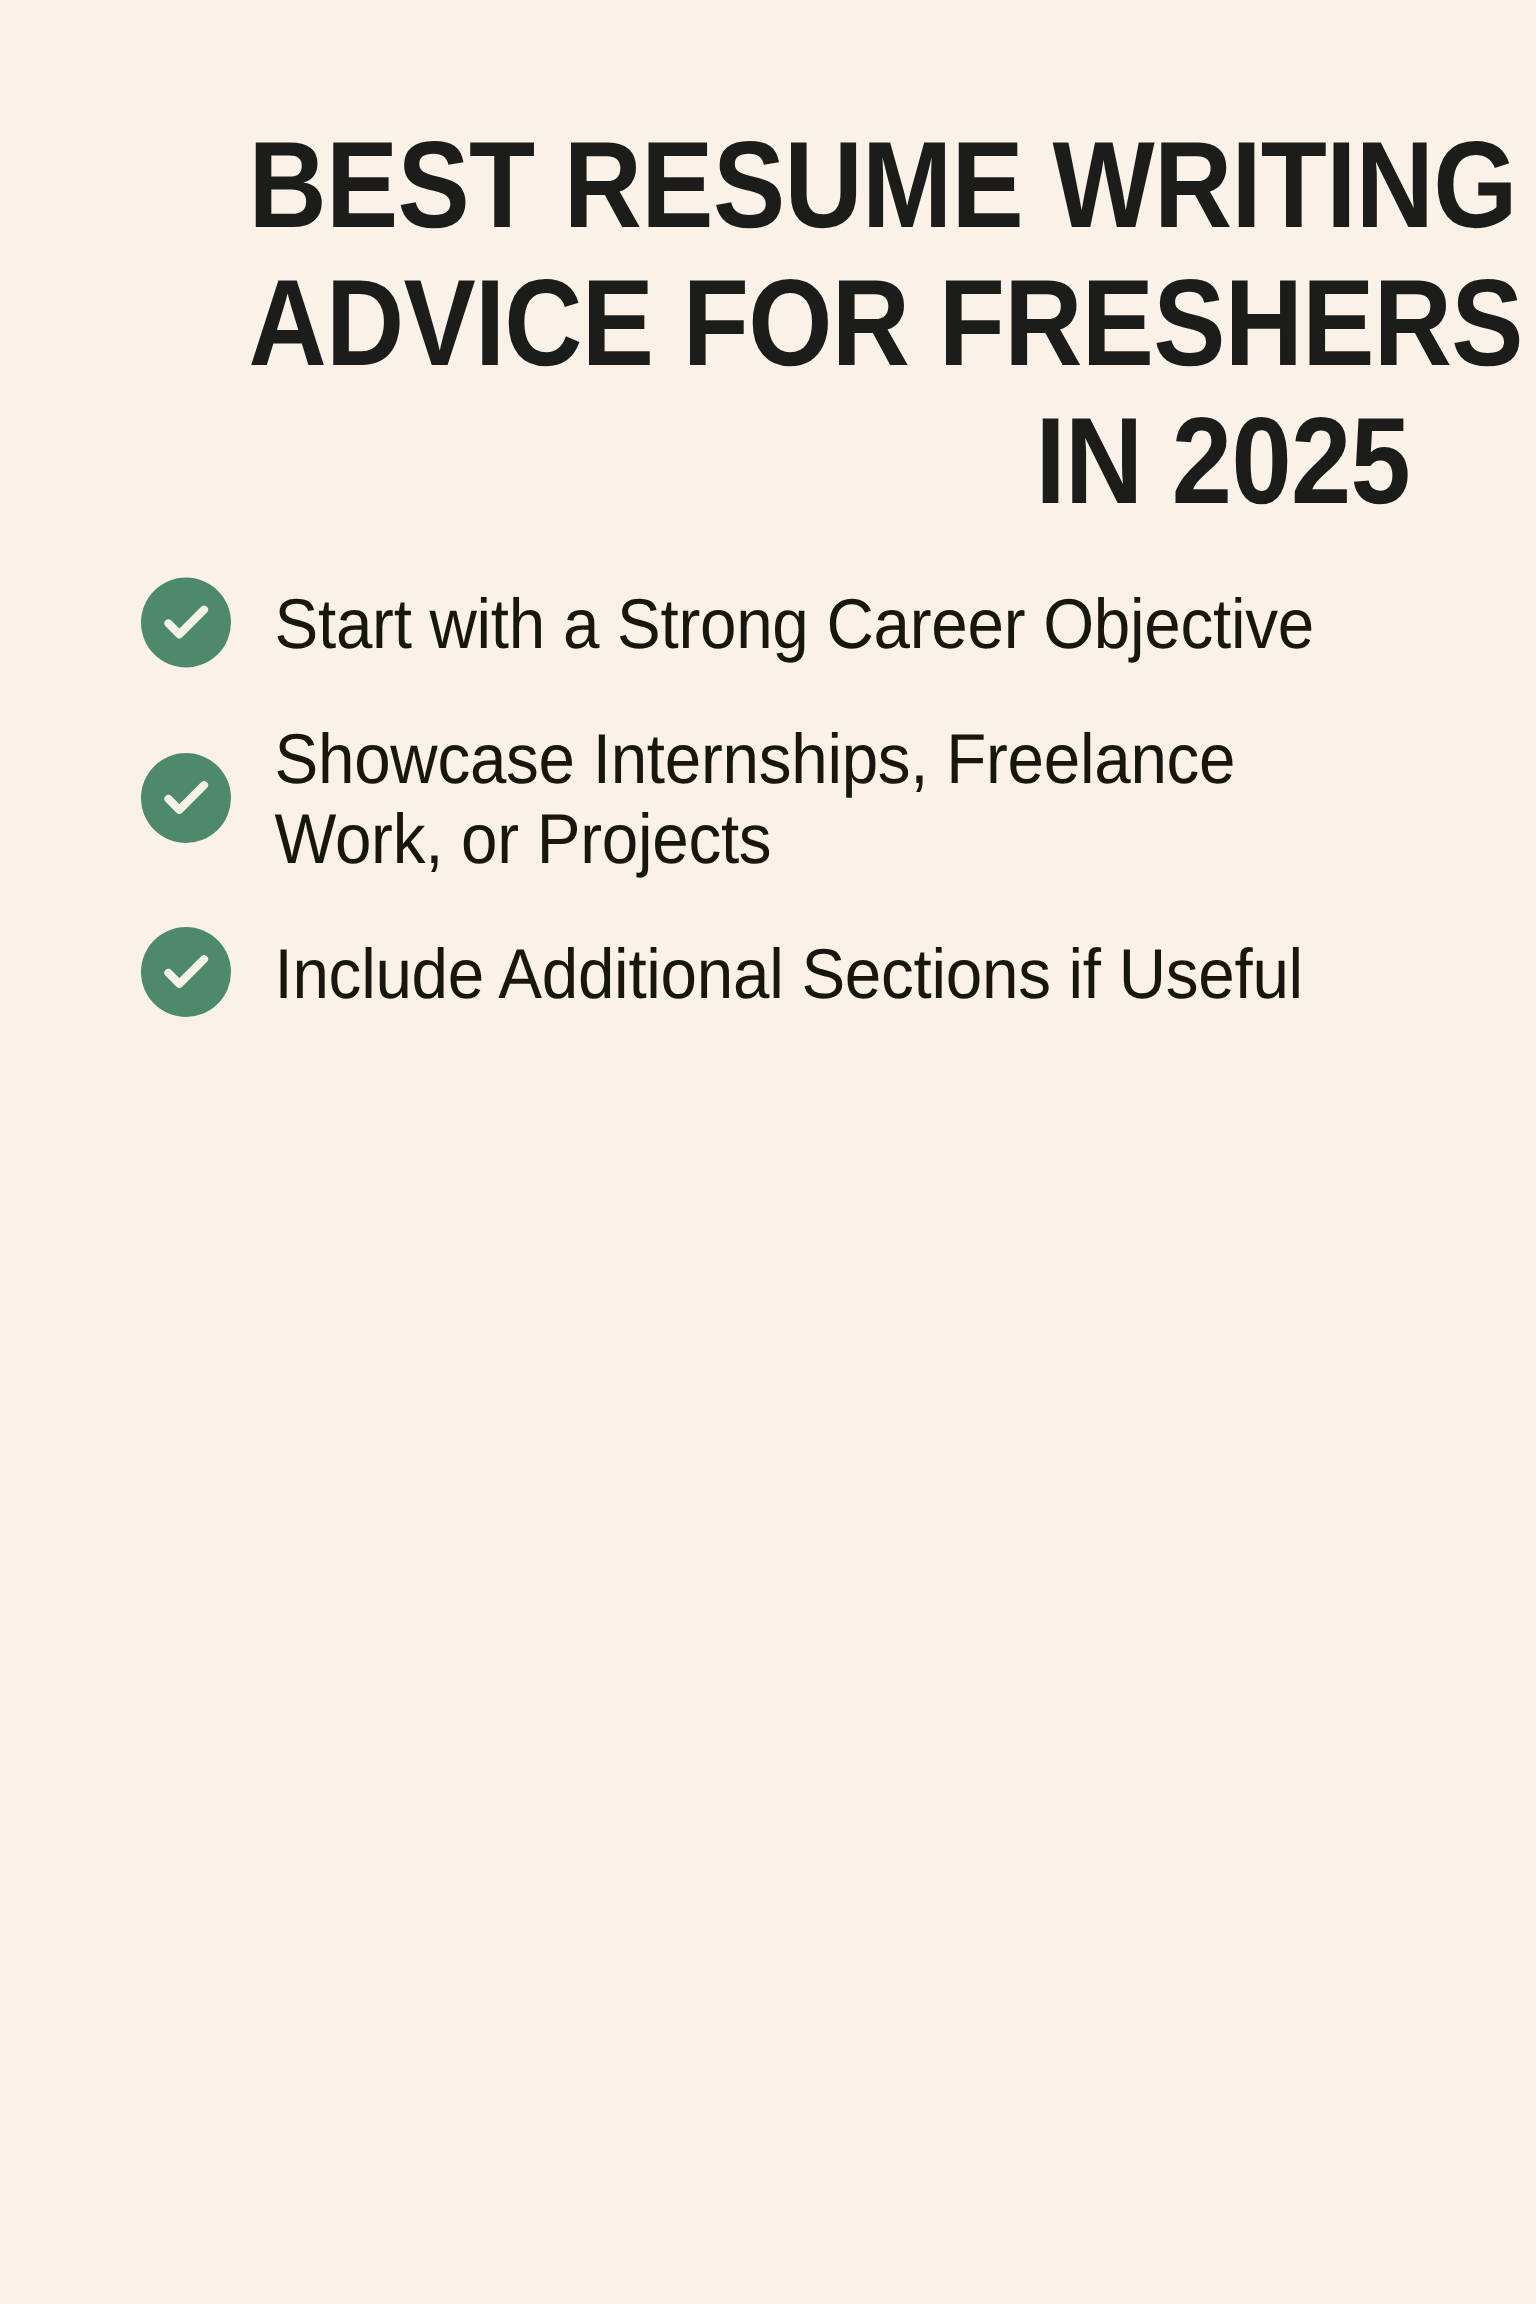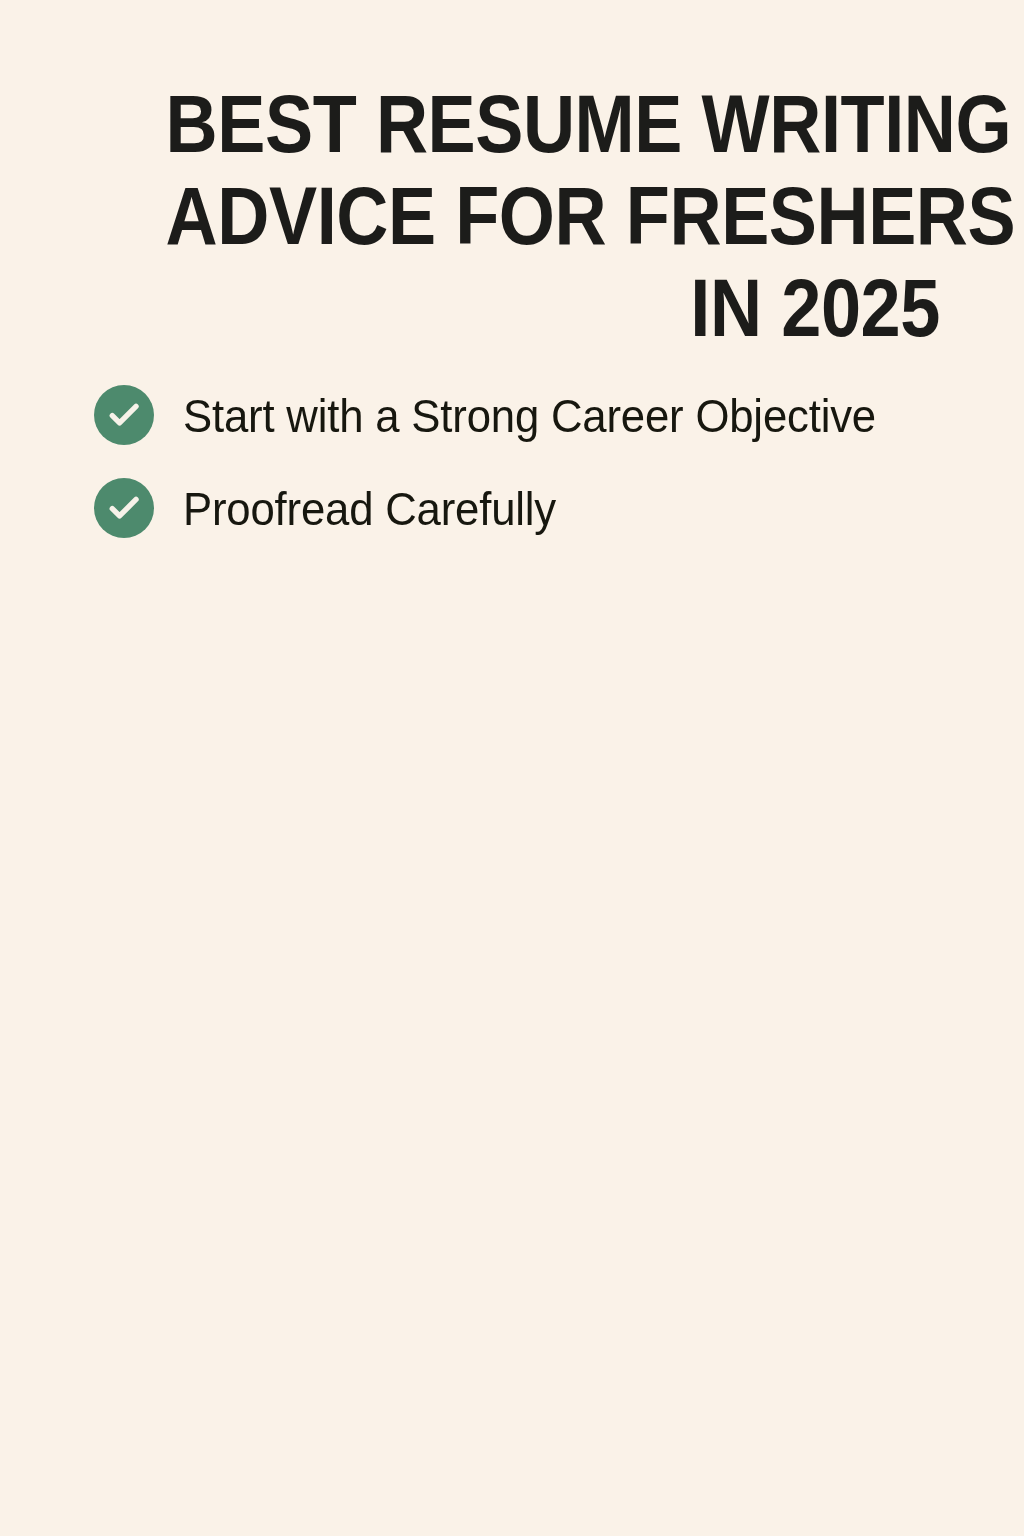--- a/index.html
+++ b/index.html
@@ -105,30 +105,39 @@
     <div class="list-item">
       <span class="check-badge">
         <svg viewBox="0 0 24 24" aria-hidden="true">
             <path d="M4.6 12.4l4.6 4.6L19.6 6.6" fill="none" stroke="#f7f2e9" stroke-width="3.4" stroke-linecap="round" stroke-linejoin="round"></path>
           </svg>
       </span>
       <span class="item-text">Start with a Strong Career Objective</span>
     </div>
 
 
-
+    <div class="list-item">
+      <span class="check-badge">
+        <svg viewBox="0 0 24 24" aria-hidden="true">
+            <path d="M4.6 12.4l4.6 4.6L19.6 6.6" fill="none" stroke="#f7f2e9" stroke-width="3.4" stroke-linecap="round" stroke-linejoin="round"></path>
+          </svg>
+      </span>
+      <span class="item-text">Showcase Internships, Freelance
+Work, or Projects</span>
+    </div>
 
 
 
 
 
 
     <div class="list-item tight">
       <span class="check-badge">
         <svg viewBox="0 0 24 24" aria-hidden="true">
             <path d="M4.6 12.4l4.6 4.6L19.6 6.6" fill="none" stroke="#f7f2e9" stroke-width="3.4" stroke-linecap="round" stroke-linejoin="round"></path>
           </svg>
       </span>
-      <span class="item-text">Proofread Carefully</span>
+      <span class="item-text">Include Additional Sections if Useful</span>
     </div>
+
 
   </div>
 </div>
 
 </body></html>

